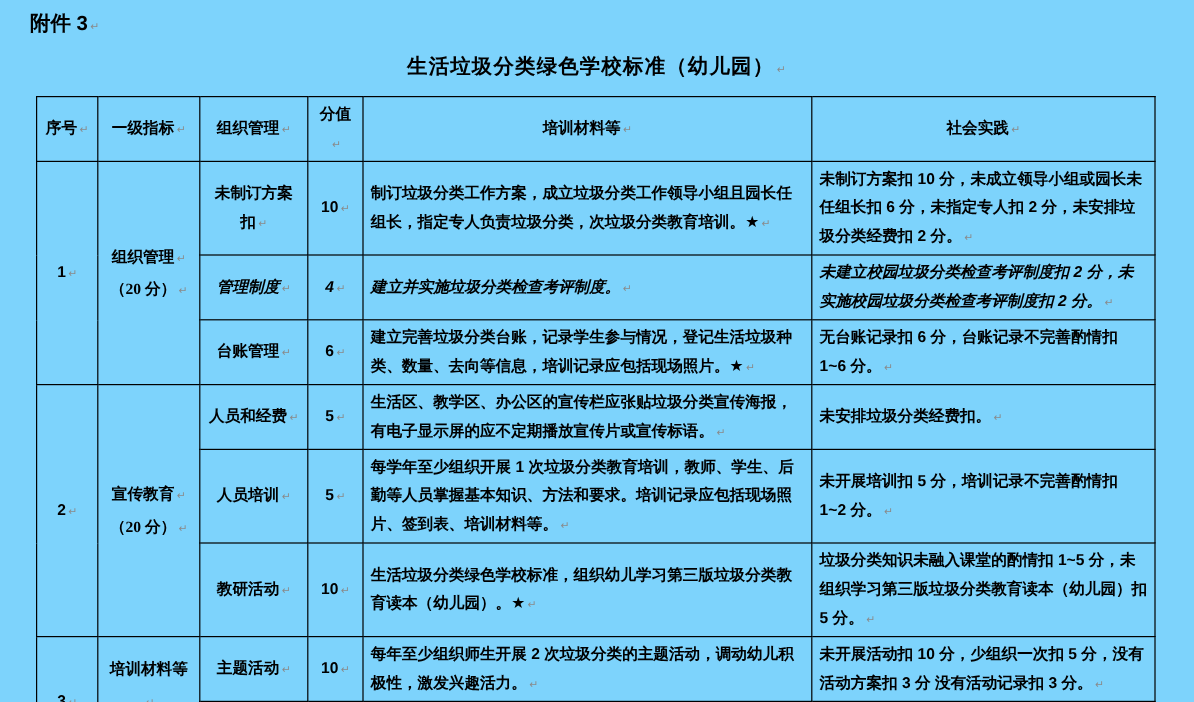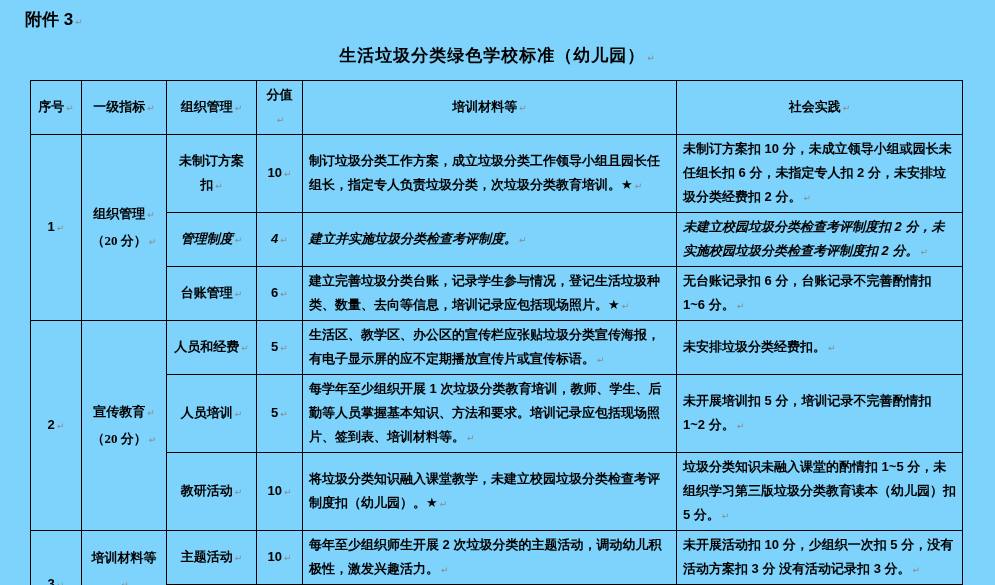--- a/index.html
+++ b/index.html
@@ -125,21 +125,21 @@
         </tr>
         <tr class="r5">
           <td><span class="pm">人员培训</span></td>
           <td><span class="pm">5</span></td>
           <td class="left"><span class="pm">每学年至少组织开展 1 次垃圾分类教育培训，教师、学生、后勤等人员掌握基本知识、方法和要求。培训记录应包括现场照片、签到表、培训材料等。</span></td>
           <td class="left"><span class="pm">未开展培训扣 5 分，培训记录不完善酌情扣 1~2 分。</span></td>
         </tr>
         <tr class="r6">
           <td><span class="pm">教研活动</span></td>
           <td><span class="pm">10</span></td>
-          <td class="left"><span class="pm">将垃圾分类知识融入课堂教学，未建立校园垃圾分类检查考评制度扣（幼儿园）。★</span></td>
+          <td class="left"><span class="pm">生活垃圾分类绿色学校标准，组织幼儿学习第三版垃圾分类教育读本（幼儿园）。★</span></td>
           <td class="left"><span class="pm">垃圾分类知识未融入课堂的酌情扣 1~5 分，未组织学习第三版垃圾分类教育读本（幼儿园）扣 5 分。</span></td>
         </tr>
 
         <tr class="r7">
           <td rowspan="2"><span class="pm">3</span></td>
           <td rowspan="2" class="lvl1">
             <div class="pm">培训材料等</div>
             <div class="pm">（20 分）</div>
           </td>
           <td><span class="pm">主题活动</span></td>

